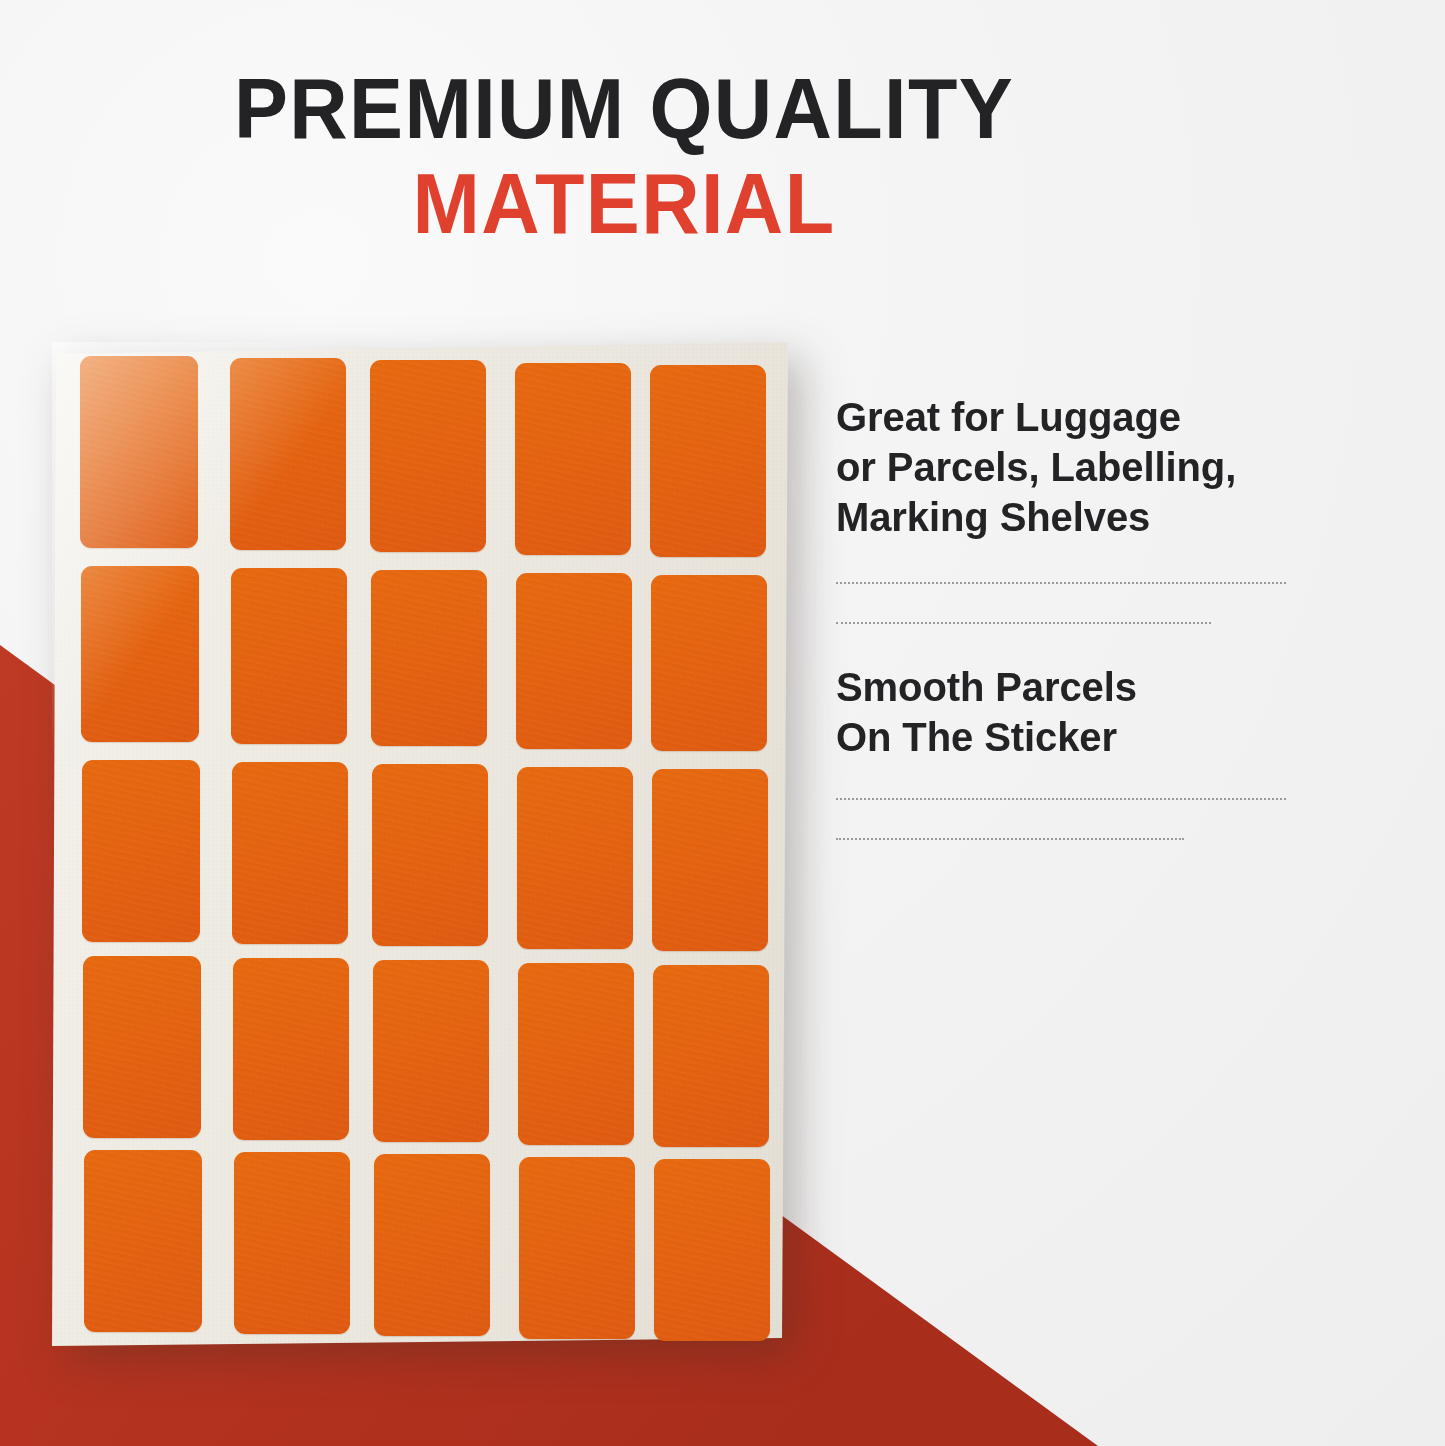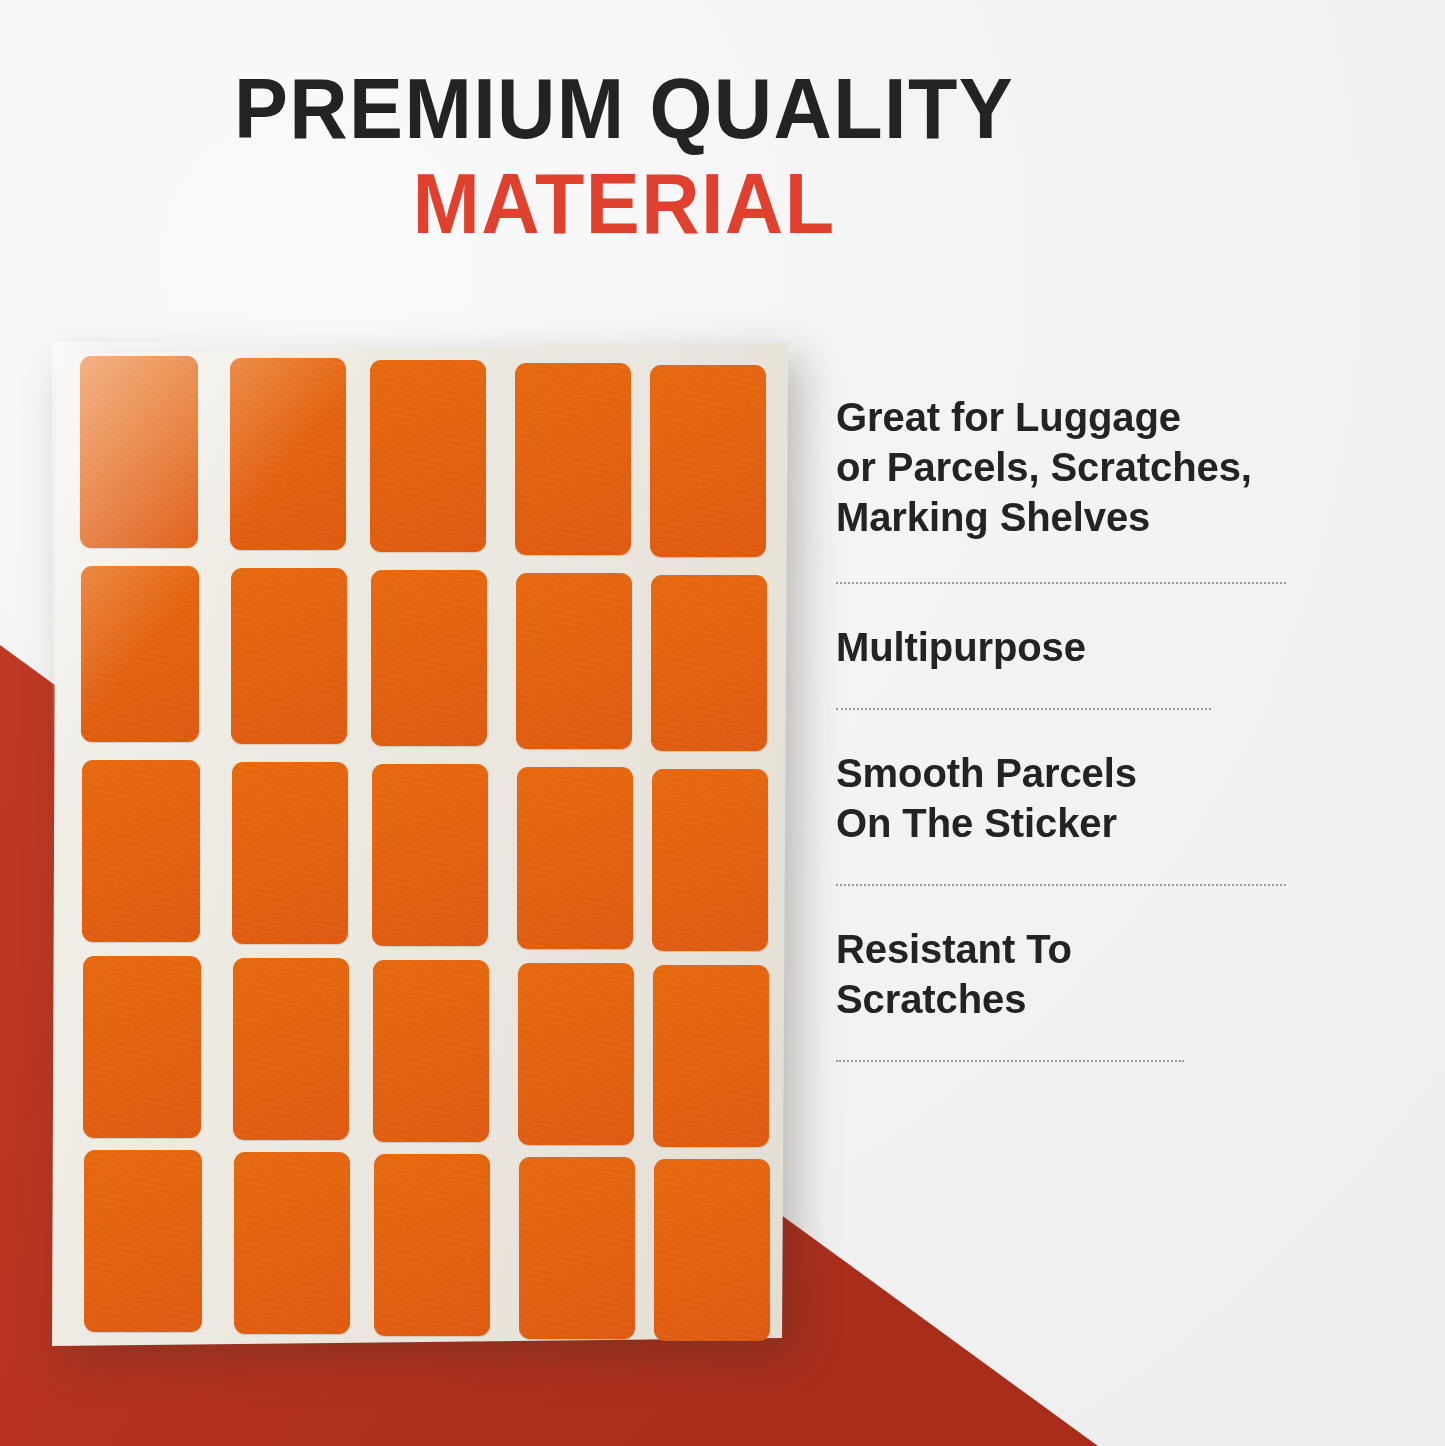--- a/index.html
+++ b/index.html
@@ -209,33 +209,30 @@
         <div class="sticker" style="left: 322px; top: 812.4px; width: 116px; height: 182px;"></div>
         <div class="sticker" style="left: 467px; top: 814.6px; width: 116px; height: 182px;"></div>
         <div class="sticker" style="left: 602px; top: 816.8px; width: 116px; height: 182px;"></div>
       </div>
     <div class="sheet-gloss"></div>
   </div>
 
   <div class="features">
       <div class="feature-item">
         <span class="feature-text">Great for Luggage
-or Parcels, Scratches,
+or Parcels, Labelling,
 Marking Shelves</span>
         <span class="feature-sep" style="width: 450px; margin-top: 40px; margin-bottom: 38px;"></span>
       </div>
       <div class="feature-item">
-        <span class="feature-text">Multipurpose</span>
         <span class="feature-sep" style="width: 375px; margin-top: 36px; margin-bottom: 38px;"></span>
       </div>
       <div class="feature-item">
         <span class="feature-text">Smooth Parcels
 On The Sticker</span>
         <span class="feature-sep" style="width: 450px; margin-top: 36px; margin-bottom: 38px;"></span>
       </div>
       <div class="feature-item">
-        <span class="feature-text">Resistant To
-Scratches</span>
         <span class="feature-sep" style="width: 348px; margin-top: 36px; margin-bottom: 38px;"></span>
       </div>
     </div>
 
 </div>
 
 </body></html>

